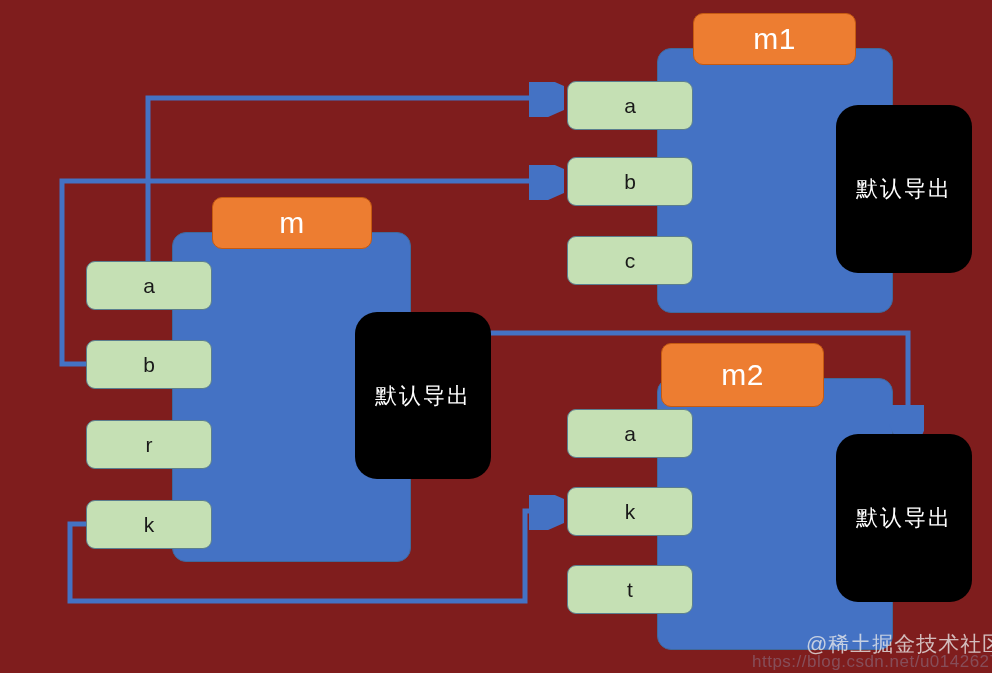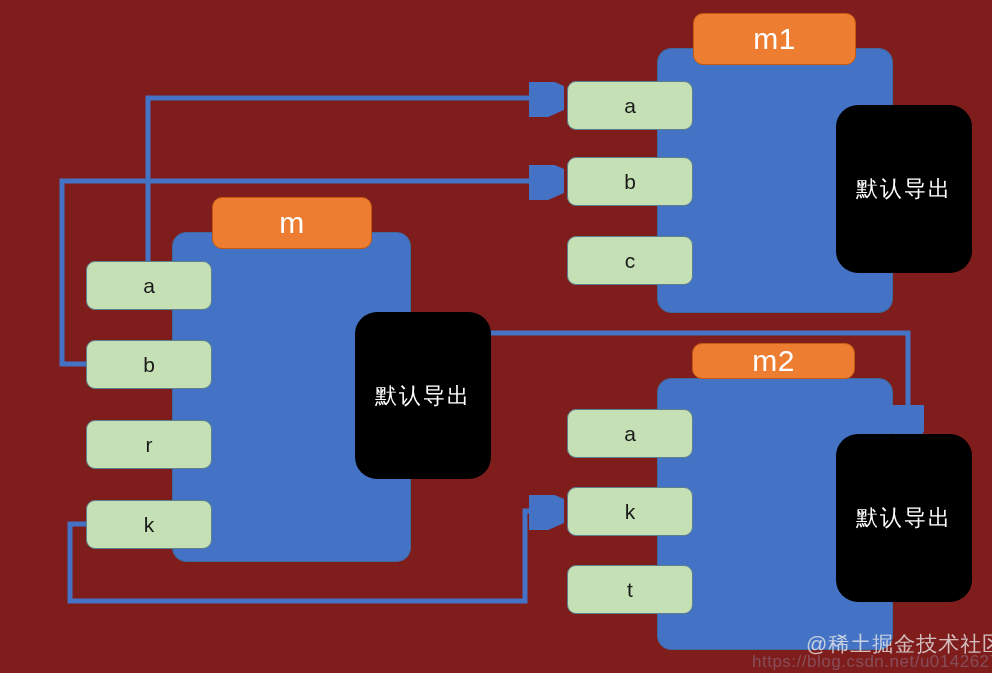--- a/index.html
+++ b/index.html
@@ -145,21 +145,21 @@
   <div class="module-title" style="left:212px; top:197px; width:160px; height:52px;">m</div>
 
   <div class="export-pill" style="left:86px; top:261px;">a</div>
   <div class="export-pill" style="left:86px; top:340px;">b</div>
   <div class="export-pill" style="left:86px; top:420px;">r</div>
   <div class="export-pill" style="left:86px; top:500px;">k</div>
 
   <div class="default-export" style="left:355px; top:312px; width:136px; height:167px;">默认导出</div>
 
   <div class="module-body" style="left:657px; top:378px; width:236px; height:272px;"></div>
-  <div class="module-title" style="left:692px; top:343px; width:163px; height:36px;">m2</div>
+  <div class="module-title" style="left:661px; top:343px; width:163px; height:64px;">m2</div>
 
   <div class="export-pill" style="left:567px; top:409px;">a</div>
   <div class="export-pill" style="left:567px; top:487px;">k</div>
   <div class="export-pill" style="left:567px; top:565px;">t</div>
 
   <div class="default-export" style="left:836px; top:434px; width:136px; height:168px;">默认导出</div>
 
   <div class="watermark" id="wm-main">@稀土掘金技术社区</div>
   <div class="watermark" id="wm-url">https://blog.csdn.net/u014262793</div>
 

